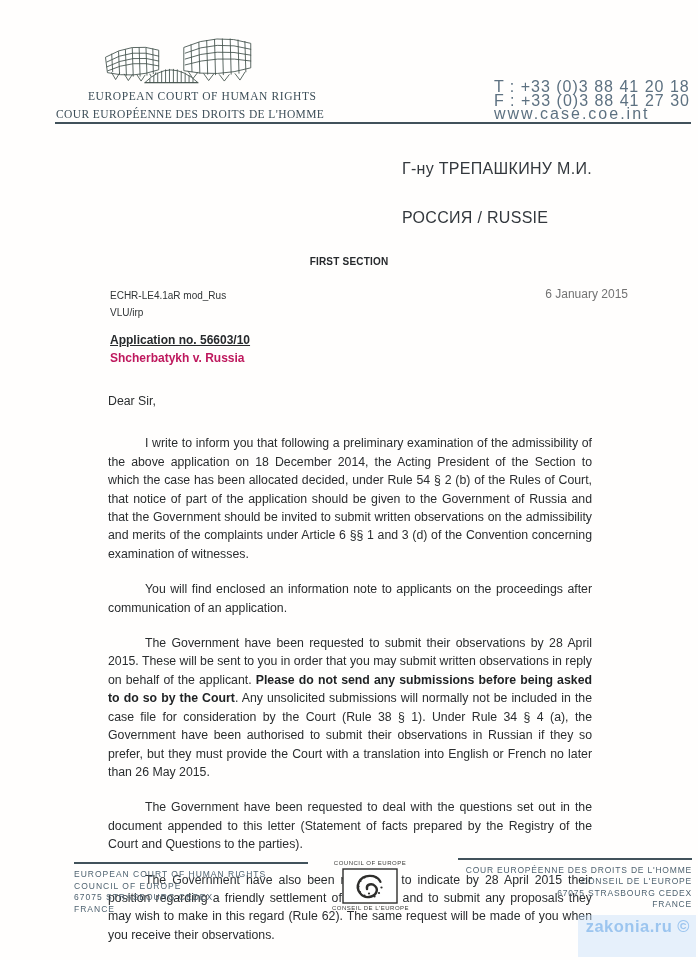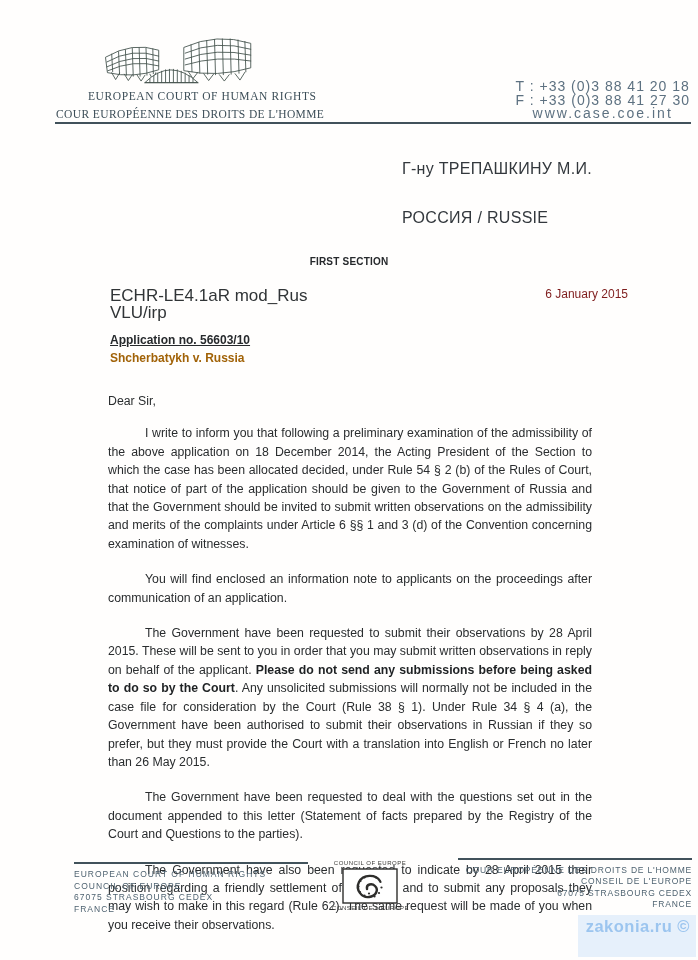--- a/index.html
+++ b/index.html
@@ -17,47 +17,47 @@
   }
   .org-fr{
     position:absolute;left:56px;top:108px;
     font-family:"Liberation Serif",serif;font-size:11.5px;color:#3d4e58;
     letter-spacing:0.4px;white-space:nowrap;
   }
   .header-rule{
     position:absolute;left:55px;right:7px;top:122px;height:2px;background:#41525b;
   }
   .contact{
-    position:absolute;right:8px;top:80px;text-align:center;
-    color:#5d7181;font-size:14px;line-height:13.5px;letter-spacing:1px;
+    position:absolute;right:8px;top:80px;text-align:left;
+    color:#5d7181;font-size:16px;line-height:13.5px;letter-spacing:1px;
     white-space:nowrap;
   }
   .contact .site{letter-spacing:2px;}
   
   .recipient-name{position:absolute;left:402px;top:160px;font-size:16px;color:#33383d;letter-spacing:0.3px;}
   .recipient-country{position:absolute;left:402px;top:209px;font-size:16px;color:#33383d;letter-spacing:0.3px;}
   
   .section-heading{
     position:absolute;left:0;right:0;top:256px;text-align:center;
     font-size:10px;font-weight:bold;color:#26292c;letter-spacing:0.2px;
   }
-  .ref-block{position:absolute;left:110px;top:287px;font-size:17px;line-height:17px;color:#303436;}
-  .date{position:absolute;right:70px;top:287px;font-size:12px;color:#7f1d1d;}
+  .ref-block{position:absolute;left:110px;top:287px;font-size:10px;line-height:17px;color:#303436;}
+  .date{position:absolute;right:70px;top:287px;font-size:12px;color:#737373;}
   .application-no{
     position:absolute;left:110px;top:333px;font-size:12px;font-weight:bold;
     text-decoration:underline;color:#26292c;
   }
-  .case-name{position:absolute;left:110px;top:351px;font-size:12px;font-weight:bold;color:#a16207;}
+  .case-name{position:absolute;left:110px;top:351px;font-size:12px;font-weight:bold;color:#be185d;}
   
   .body-text{
     position:absolute;left:108px;top:392px;width:484px;
     font-size:12.3px;line-height:18.4px;color:#2a2d2f;text-align:justify;
   }
   .body-text p{margin:0 0 17px 0;text-indent:37px;}
-  .body-text p.salutation{text-indent:0;margin-bottom:14px;text-align:left;}
+  .body-text p.salutation{text-indent:0;margin-bottom:24px;text-align:left;}
   .body-text .bold{font-weight:bold;color:#1e2123;}
   
   .footer-left{position:absolute;left:74px;top:862px;width:234px;color:#4e6270;}
   .footer-left .rule{height:2px;background:#41525b;margin-bottom:5px;}
   .footer-left div.line{font-size:8.5px;letter-spacing:1px;line-height:11.5px;white-space:nowrap;}
   .footer-center{position:absolute;left:332px;top:860px;width:76px;text-align:center;color:#3b3b38;}
   .footer-center .cap{font-size:6px;letter-spacing:0.5px;white-space:nowrap;}
   .coe-box{margin:2px auto 1px auto;display:block;}
   .footer-right{position:absolute;right:6px;top:858px;width:234px;text-align:right;color:#4e6270;}
   .footer-right .rule{height:1.5px;background:#41525b;margin-bottom:5px;}

